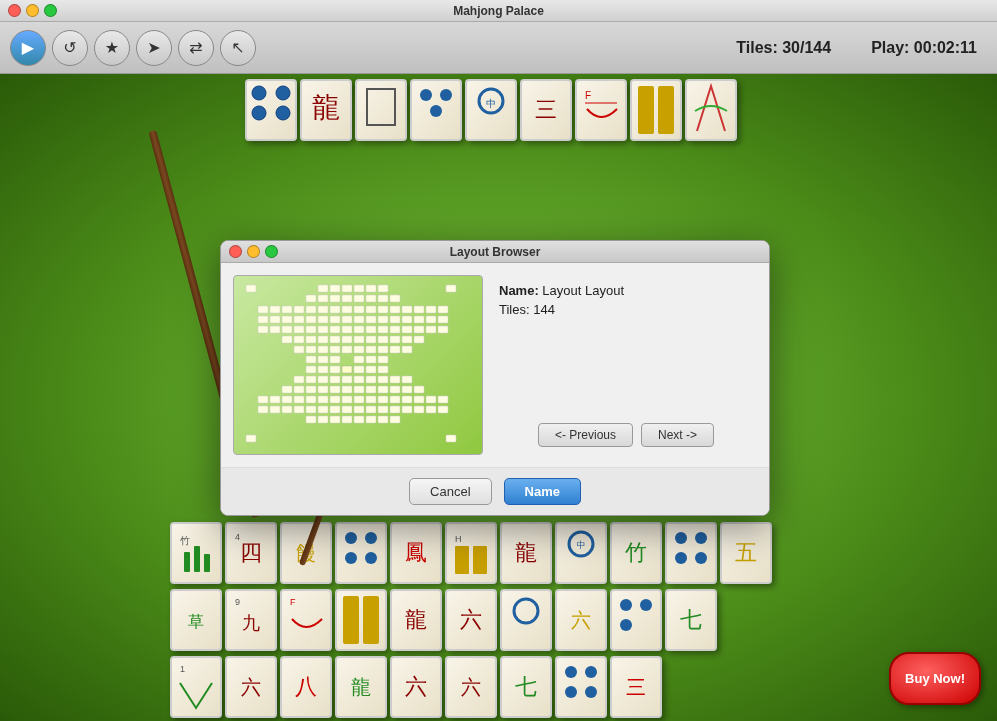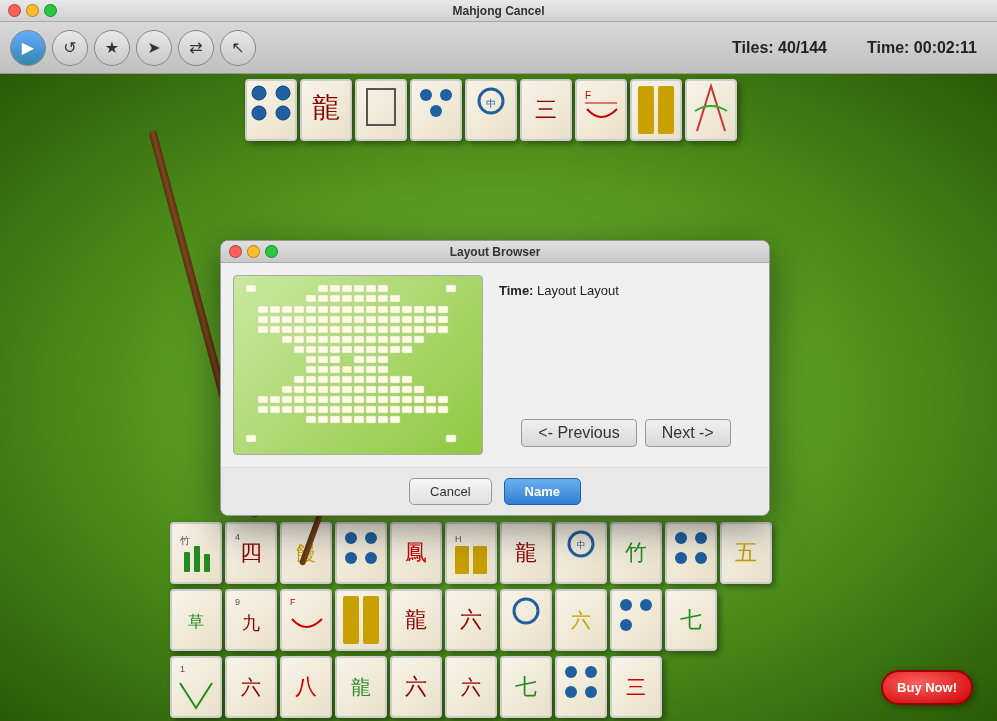--- a/index.html
+++ b/index.html
@@ -201,21 +201,21 @@
       gap: 8px;
       justify-content: center;
       margin-top: 8px;
     }
 
     .nav-btn {
       padding: 4px 16px;
       background: linear-gradient(to bottom, #f0f0f0, #d8d8d8);
       border: 1px solid #999;
       border-radius: 4px;
-      font-size: 16px;
+      font-size: 12px;
       cursor: pointer;
       color: #333;
     }
 
     
     .dialog-footer {
       padding: 10px 12px;
       display: flex;
       justify-content: center;
       gap: 12px;
@@ -240,26 +240,26 @@
       background: linear-gradient(to bottom, #6ab0f0, #3080d0);
       color: white;
       border-color: #2060b0;
       font-weight: 600;
     }
 
     
     .buy-now {
       position: absolute;
       bottom: 16px;
-      right: 24px;
+      right: 16px;
       background: radial-gradient(ellipse at 40% 35%, #ff6060, #cc0000);
       color: white;
       font-size: 13px;
       font-weight: bold;
-      padding: 8px 14px;
+      padding: 17px 14px;
       border-radius: 20px;
       border: 2px solid #990000;
       cursor: pointer;
       box-shadow: 2px 2px 6px rgba(0,0,0,0.4);
       z-index: 50;
     }
 
     
     .branch {
       position: absolute;
@@ -299,35 +299,35 @@
   </style>
 </head>
 <body>
 
 <div class="title-bar">
   <div class="title-bar-buttons">
     <div class="tb-btn tb-close"></div>
     <div class="tb-btn tb-min"></div>
     <div class="tb-btn tb-max"></div>
   </div>
-  <span class="title-bar-title">Mahjong Cancel</span>
+  <span class="title-bar-title">Mahjong Palace</span>
 </div>
 
 <div class="toolbar">
   <div class="toolbar-buttons">
     <div class="tool-btn play-btn">▶</div>
     <div class="tool-btn">↺</div>
     <div class="tool-btn">★</div>
     <div class="tool-btn">➤</div>
     <div class="tool-btn">⇄</div>
     <div class="tool-btn">↖</div>
   </div>
   <div class="toolbar-info">
-    <span>Tiles: 40/144</span>
-    <span>Time: 00:02:11</span>
+    <span>Tiles: 30/144</span>
+    <span>Play: 00:02:11</span>
   </div>
 </div>
 
 <div class="game-bg">
 
   <div class="branch"></div>
   <div class="branch2"></div>
 
   <div class="deco-tile" style="top:5px; left:245px;">
     <svg width="48" height="58" viewBox="0 0 48 58">
@@ -753,21 +753,24 @@
 
             <rect x="8" y="155" width="10" height="7" fill="#fffde0" stroke="#ccc" stroke-width="0.5" rx="1"></rect>
             <rect x="208" y="5" width="10" height="7" fill="#fffde0" stroke="#ccc" stroke-width="0.5" rx="1"></rect>
             <rect x="8" y="5" width="10" height="7" fill="#fffde0" stroke="#ccc" stroke-width="0.5" rx="1"></rect>
             <rect x="208" y="155" width="10" height="7" fill="#fffde0" stroke="#ccc" stroke-width="0.5" rx="1"></rect>
           </svg>
         </div>
 
         <div class="info-panel">
           <div class="info-text">
-            <span style="font-weight:bold;">Time: </span><span>Layout Layout</span>
+            <span style="font-weight:bold;">Name: </span><span>Layout Layout</span>
+          </div>
+          <div class="info-text">
+            <span>Tiles: </span><span>144</span>
           </div>
 
           <div class="info-spacer"></div>
 
           <div class="nav-buttons">
             <button class="nav-btn">&lt;- Previous</button>
             <button class="nav-btn">Next -&gt;</button>
           </div>
         </div>
       </div>

